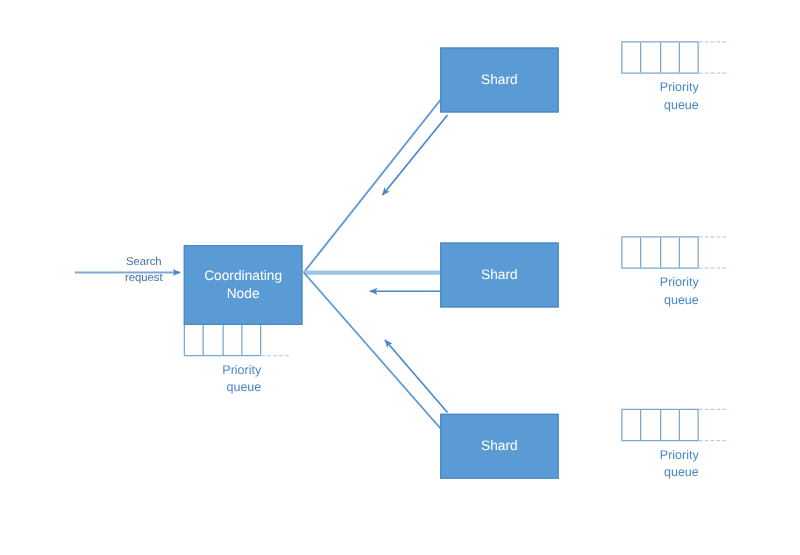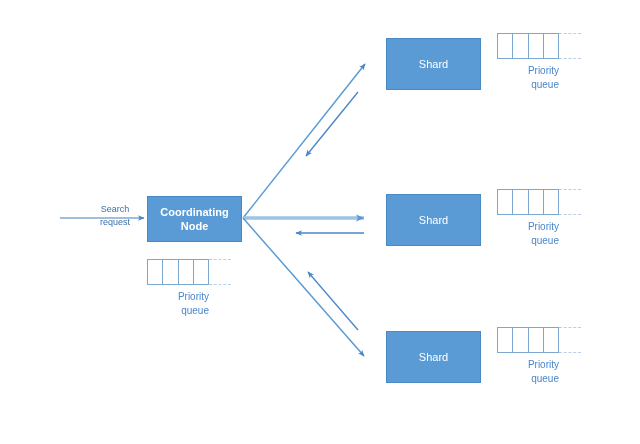--- a/index.html
+++ b/index.html
@@ -42,27 +42,26 @@
     z-index: 3;
   }
   .node-box .node-label {
     display: block;
     padding: 0 4px;
   }
   .coordinating-node {
     left: 147px;
     top: 196px;
     width: 95px;
-    height: 46px;
-    font-weight: bold;
+    height: 64px;
   }
   .shard-box {
     width: 95px;
     height: 52px;
-    left: 386px;
+    left: 352px;
   }
   .shard-top    { top: 38px; }
   .shard-middle { top: 194px; }
   .shard-bottom { top: 331px; }
 
   
   .queue-group {
     position: absolute;
     z-index: 2;
   }

